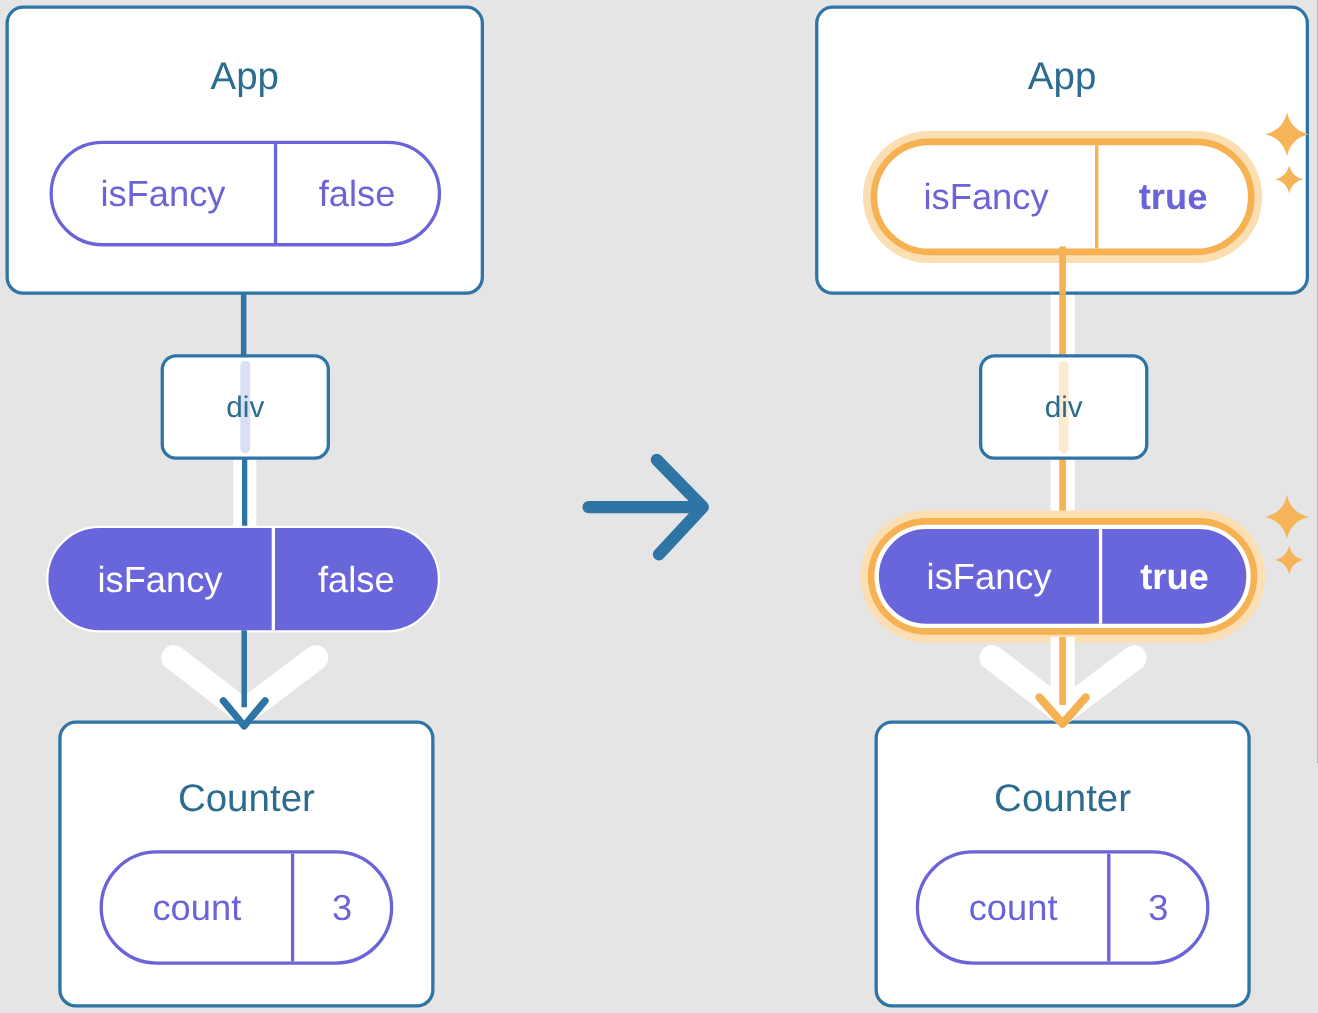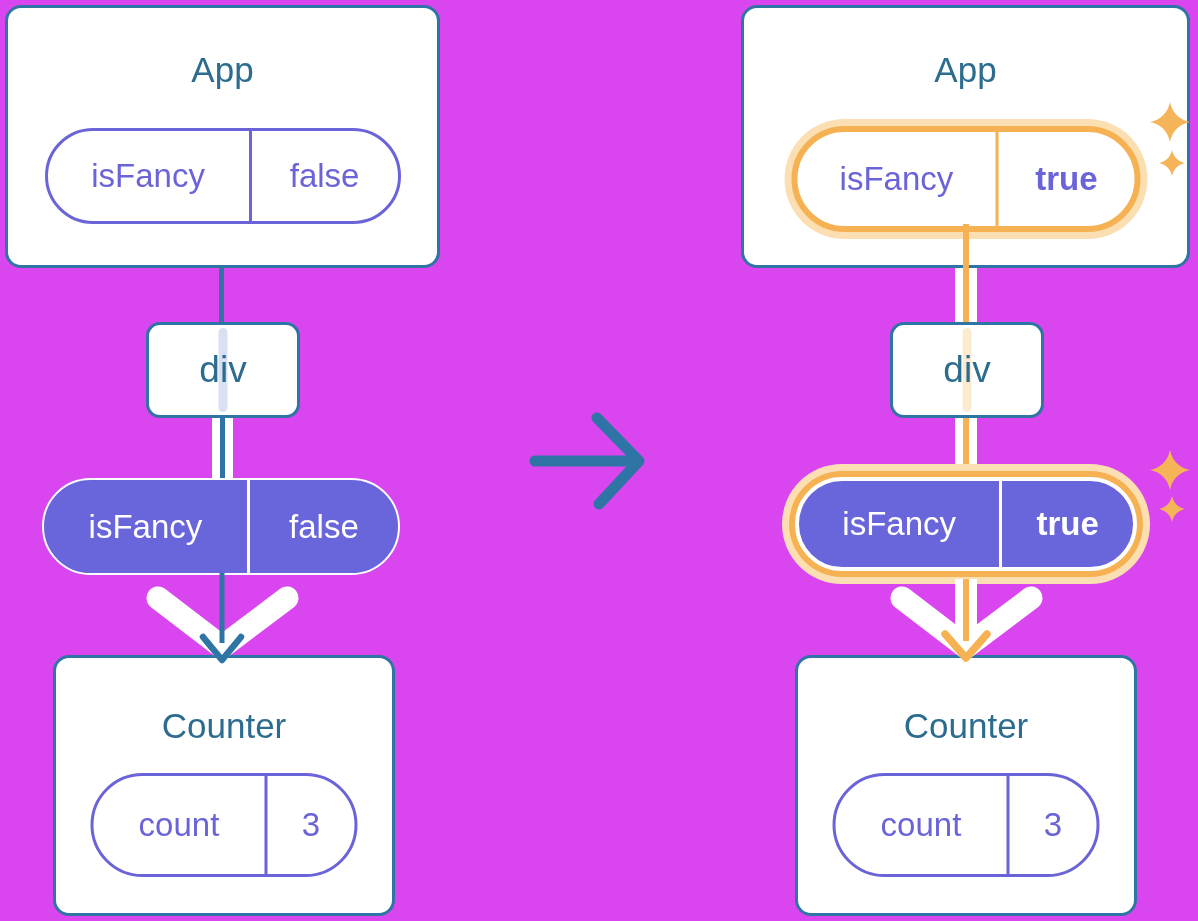--- a/index.html
+++ b/index.html
@@ -1,18 +1,18 @@
 <!DOCTYPE html>
 <html><head>
 <meta charset="utf-8">
 <style>
   html,body { margin:0; padding:0; background:#4D6671; }
   .stage {
     position:relative; width:1198px; height:921px;
-    background:#d946ef; overflow:hidden;
+    background:#e5e5e5; overflow:hidden;
     font-family:"Liberation Sans", sans-serif;
   }
   .abs { position:absolute; }
   .z1 { z-index:1; } .z3 { z-index:3; } .z4 { z-index:4; }
 
   .card {
     position:absolute; box-sizing:border-box;
     background:#FFFFFF; border:3px solid #2E74A4; border-radius:16px;
     z-index:2;
   }
@@ -41,21 +41,21 @@
   .pill-fancy-solid .sep { border-right:3px solid #FFFFFF; }
   .bold { font-weight:700; }
 
   .divbox {
     position:absolute; box-sizing:border-box; width:154px; height:96px;
     background:#FFFFFF; border:3px solid #2E74A4; border-radius:14px; z-index:2;
   }
   .divbox .label {
     position:relative; width:100%; height:100%;
     display:flex; align-items:center; justify-content:center;
-    font-size:37px; font-weight:500; color:#2C6C8F; z-index:1;
+    font-size:27px; font-weight:500; color:#2C6C8F; z-index:1;
   }
   .trace {
     position:absolute; left:50%; transform:translateX(-50%);
     top:3px; bottom:3px; width:9px; border-radius:5px; z-index:0;
   }
   .trace-blue { background:#D9E0F3; }
   .trace-cream { background:#FCEBD0; }
 
   .flow { position:absolute; display:flex; z-index:1; }
   .flow span { display:block; }

